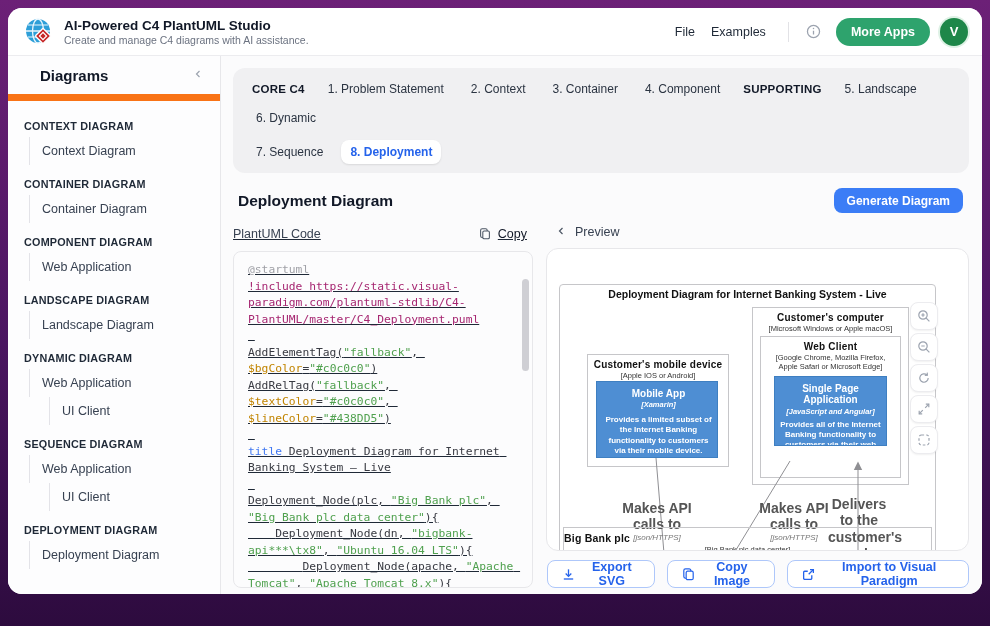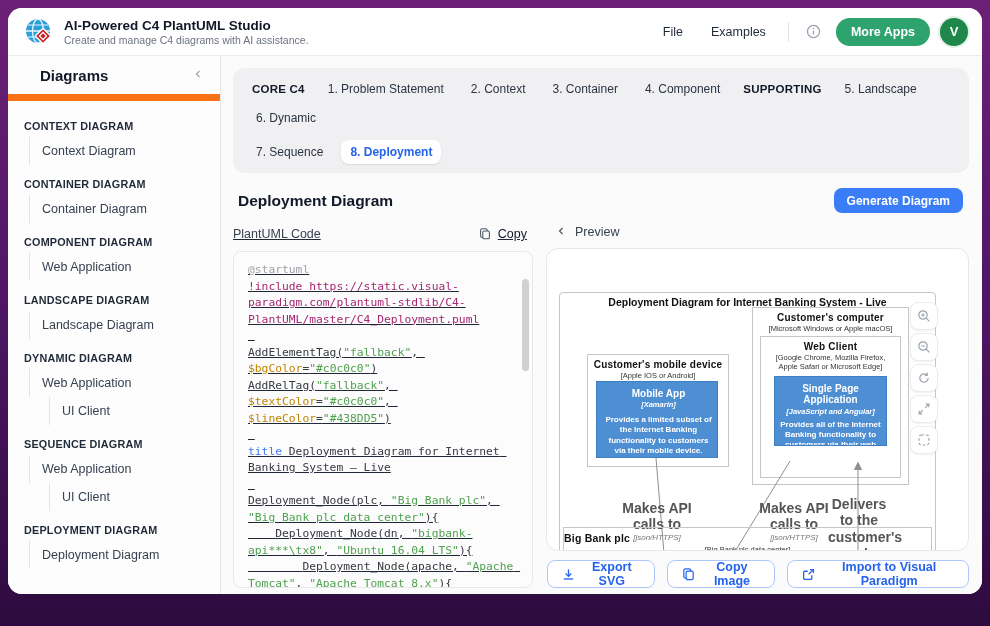--- a/index.html
+++ b/index.html
@@ -17,21 +17,21 @@
   
   .hdr {
     height:48px; flex:0 0 48px; display:flex; align-items:center;
     padding:0 14px 0 16px; border-bottom:1px solid #ECECEF; background:#fff;
   }
   .logo { width:30px; height:30px; margin-right:10px; flex:0 0 30px; }
   .tblock { display:flex; flex-direction:column; gap:1px; }
   .app-title { font-size:13.5px; font-weight:700; color:#111827; }
   .app-sub { font-size:10.5px; color:#6B7280; }
   .hdr-spacer { flex:1; }
-  .menu { display:flex; gap:28px; margin-right:22px; }
+  .menu { display:flex; gap:16px; margin-right:22px; }
   .menu-item { background:none; border:none; font-family:inherit; font-size:12.5px; color:#1F2937; cursor:pointer; }
   .vdiv { width:1px; height:20px; background:#E2E2E6; margin-right:16px; }
   .iconbtn { background:none; border:none; cursor:pointer; display:flex; align-items:center; margin-right:14px; color:#9CA3AF; }
   .more-apps {
     background:#2EA36D; color:#fff; border:none; border-radius:15px;
     height:28px; padding:0 15px; font-family:inherit; font-size:12.5px; font-weight:700; cursor:pointer; margin-right:10px;
   }
   .avatar {
     width:28px; height:28px; border-radius:50%; background:#1E8749; color:#fff;
     font-size:13px; font-weight:700; display:flex; align-items:center; justify-content:center;
@@ -79,21 +79,21 @@
   .code-panel pre { font-family:"DejaVu Sans Mono", monospace; font-size:11.3px; line-height:16.5px; white-space:pre-wrap; overflow-wrap:break-word; color:#383A42; }
   .tk-com { color:#A0A1A7; } .tk-inc { color:#A62671; } .tk-str { color:#50A14F; }
   .tk-var { color:#C18401; } .tk-kw { color:#4078F2; } .tk-fg { color:#383A42; }
   .sb-track { position:absolute; right:3px; top:5px; bottom:5px; width:7px; }
   .sb-thumb { position:absolute; top:22px; width:7px; height:92px; border-radius:4px; background:#CFCFD4; cursor:pointer; }
   
   .preview-panel {
     position:relative; height:360px; background:#fff; border:1px solid #E7E7EA; border-radius:12px; overflow:hidden;
   }
   .dg { position:absolute; border:1px solid #C6C6C9; border-radius:4px; background:#fff; }
-  .dg-outer { left:12px; top:35px; width:377px; height:330px;margin-top:8px; }
+  .dg-outer { left:12px; top:35px; width:377px; height:330px; }
   .dg-title { position:absolute; top:3px; left:0; width:100%; text-align:center; font-size:10.5px; font-weight:700; color:#111; }
   .dnode { position:absolute; border:1px solid #C6C6C9; background:#fff; text-align:center; }
   .dtitle { font-size:10px; font-weight:700; color:#111; margin-top:4px; letter-spacing:.02em; }
   .dtech { font-size:7.5px; color:#333; margin-top:1px; line-height:1.25; }
   .bluebox { position:absolute; background:#4E8ED3; border:1px solid #3E7FC1; color:#fff; text-align:center; padding:6px 5px; overflow:hidden; }
   .btitle { font-size:10px; font-weight:700; line-height:1.15; }
   .btech { font-size:7.5px; font-style:italic; font-weight:700; margin-top:1px; }
   .bdesc { font-size:8px; font-weight:700; margin-top:6px; line-height:1.28; }
   .arrows { position:absolute; left:0; top:0; width:400px; height:360px; pointer-events:none; }
   .rel { position:absolute; text-align:center; }

